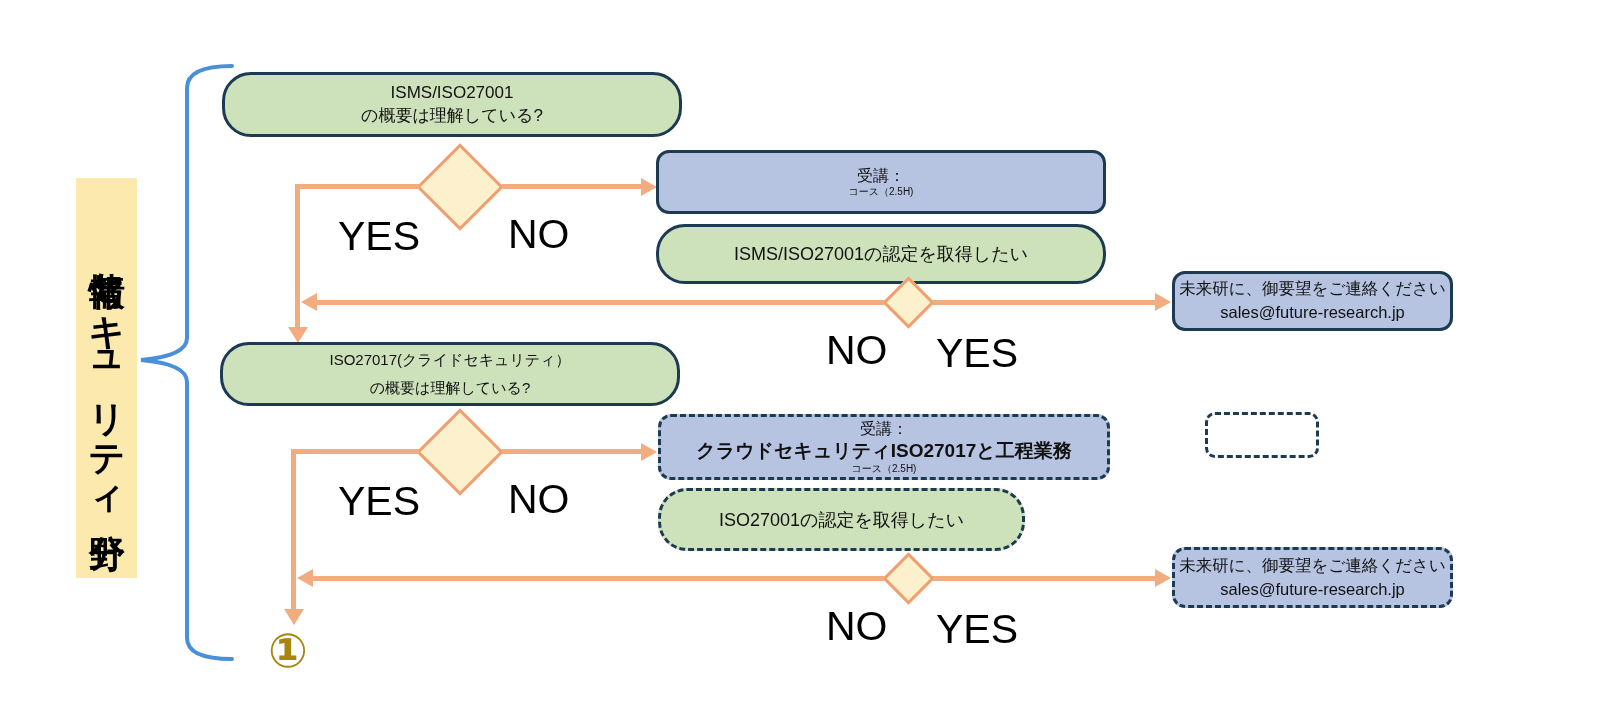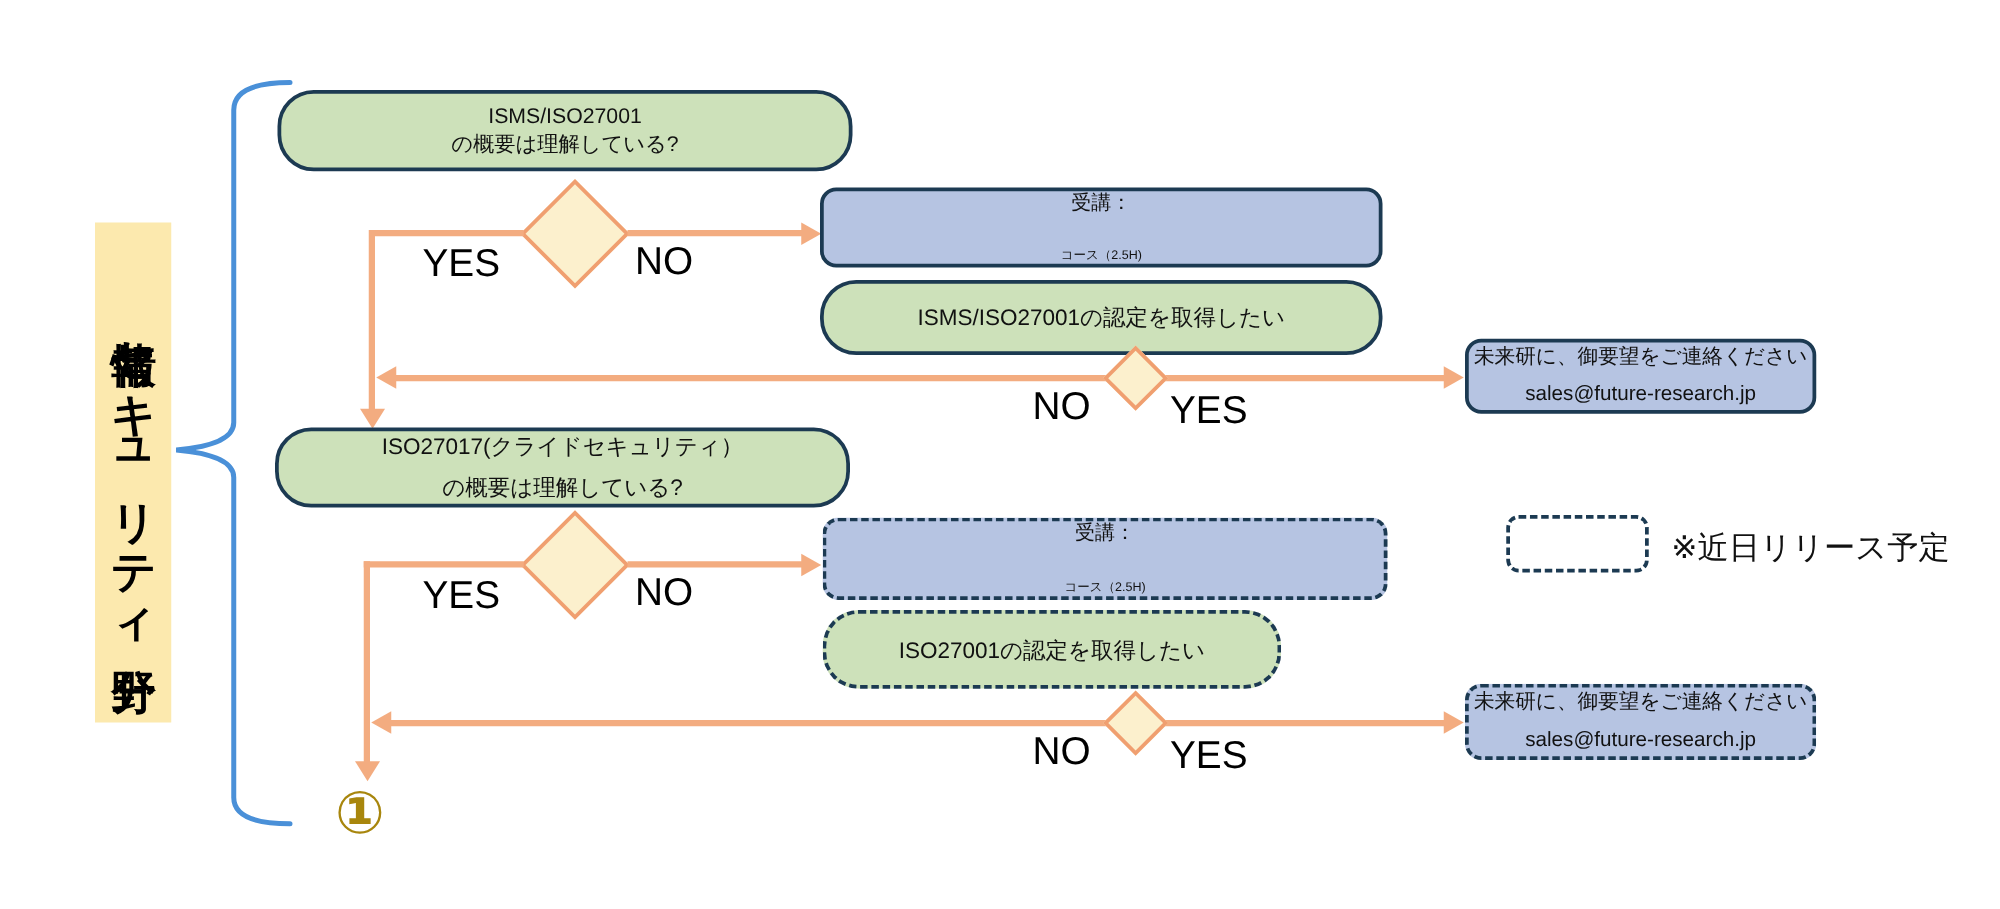--- a/index.html
+++ b/index.html
@@ -4,25 +4,25 @@
 <style>
   * { margin:0; padding:0; box-sizing:border-box; }
   html,body { background:#ffffff; }
   body { font-family:"Liberation Sans","DejaVu Sans",sans-serif; color:#111; }
   .canvas { position:relative; width:1600px; height:727px; background:#ffffff; overflow:hidden; }
 
   .box { position:absolute; border:3px solid #1c3a52; border-radius:13px;
          display:flex; flex-direction:column; justify-content:center; align-items:center;
          text-align:center; color:#111; }
   .green  { background:#cde1ba;border-radius:29px; }
-  .blue   { background:#b6c4e2;justify-content:space-between; }
+  .blue   { background:#b6c4e2; }
   .dashed { border-style:dashed; }
 
   .q-line   { font-size:17px; line-height:1.3; }
-  .q2-line  { font-size:18px; line-height:1.85; }
+  .q2-line  { font-size:15px; line-height:1.85; }
   .course-l1{ font-size:16px; line-height:1.25; }
   .course-l2{ font-size:19px; font-weight:700; line-height:1.25; }
   .course-l3{ font-size:10px; line-height:1.25; }
   .want-text{ font-size:18px; }
   .contact-line { font-size:16.5px; line-height:1.45; }
 
   .hline { position:absolute; height:5px; background:#f3ac80; }
   .vline { position:absolute; width:5px;  background:#f3ac80; }
   .arrow-right { position:absolute; width:0; height:0;
     border-top:9px solid transparent; border-bottom:9px solid transparent;
@@ -32,21 +32,21 @@
     border-right:16px solid #f3ac80; }
   .arrow-down { position:absolute; width:0; height:0;
     border-left:10px solid transparent; border-right:10px solid transparent;
     border-top:16px solid #f3ac80; }
 
   .diamond { position:absolute; background:#fcf0cd; border:3px solid #f09f70;
              transform:rotate(45deg); }
   .d-big   { width:62px; height:62px; }
   .d-small { width:37px; height:37px; }
 
-  .branch-label { position:absolute; font-size:31px; font-weight:500; color:#000; }
+  .branch-label { position:absolute; font-size:41px; font-weight:500; color:#000;margin-top:20px; }
 
   .category { position:absolute; left:76px; top:178px; width:61px; height:400px;
               background:#fce9ae; writing-mode:vertical-rl; text-orientation:upright;
               font-size:36px; font-weight:700; letter-spacing:2px; color:#000;
               display:flex; align-items:center; justify-content:center; }
 
   .brace { position:absolute; left:130px; top:55px; }
 
   .legend-box { position:absolute; left:1205px; top:412px; width:114px; height:46px;
                 border:3px dashed #1c3a52; border-radius:10px; background:#ffffff; }
@@ -116,37 +116,37 @@
   <div class="arrow-down" style="left:284px; top:609px;"></div>
 
   <div class="hline" style="left:502px; top:449px; width:140px;"></div>
   <div class="arrow-right" style="left:641px; top:443px;"></div>
 
   <div class="branch-label" style="left:338px; top:458px;">YES</div>
   <div class="branch-label" style="left:508px; top:456px;">NO</div>
 
   <div class="box blue dashed" style="left:658px; top:414px; width:452px; height:66px;">
     <div class="course-l1">受講：</div>
+    <div class="course-l2">クラウドセキュリティISO27017と工程業務</div>
     <div class="course-l3">コース（2.5H)</div>
   </div>
 
   <div class="box green dashed" style="left:658px; top:488px; width:367px; height:63px;">
     <div class="want-text">ISO27001の認定を取得したい</div>
   </div>
 
   <div class="hline" style="left:308px; top:576px; width:850px;"></div>
   <div class="arrow-left" style="left:297px; top:569px;"></div>
   <div class="arrow-right" style="left:1155px; top:569px;"></div>
   <div class="diamond d-small" style="left:890px; top:560px;"></div>
   <div class="branch-label" style="left:826px; top:583px;">NO</div>
   <div class="branch-label" style="left:936px; top:586px;">YES</div>
 
   <div class="box blue dashed" style="left:1172px; top:547px; width:281px; height:61px;">
     <div class="contact-line">未来研に、御要望をご連絡ください</div>
     <div class="contact-line">sales@future-research.jp</div>
   </div>
 
   <div class="legend-box"></div>
-  <div class="legend-note">※近日リリース予定</div>
 
   <div class="connector-num">①</div>
 
 </div>
 
 </body></html>

